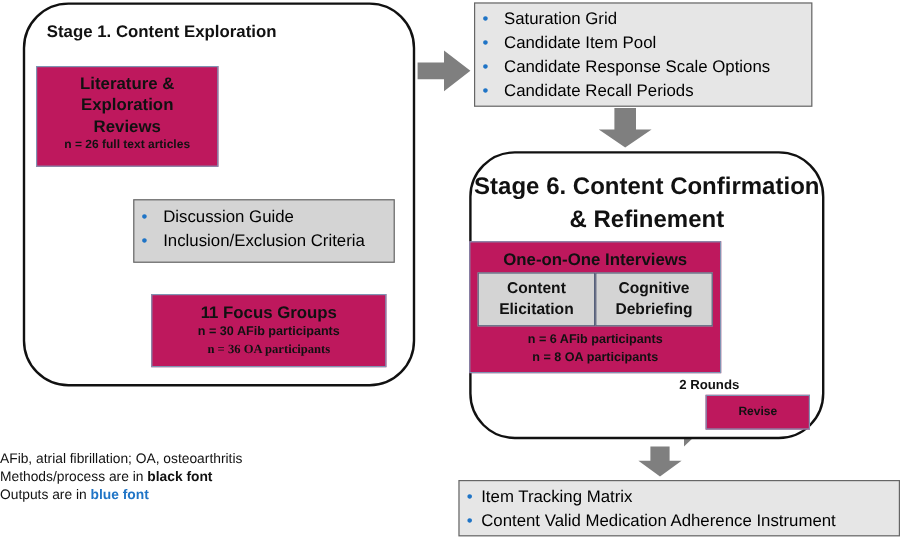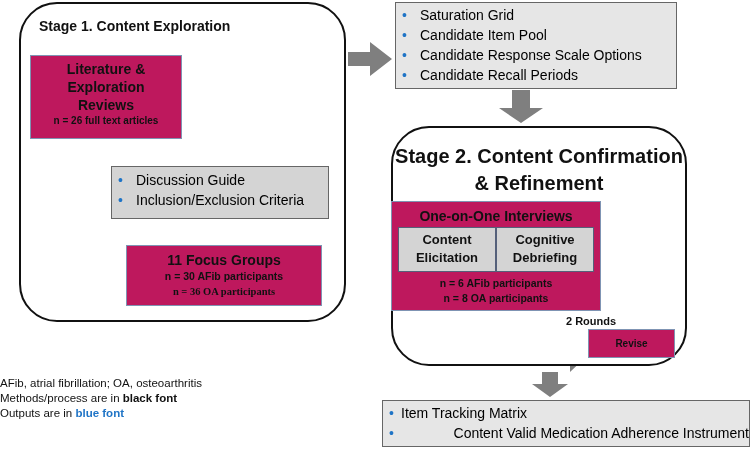--- a/index.html
+++ b/index.html
@@ -67,21 +67,21 @@
   <ul class="blue">
     <li>Saturation Grid</li>
     <li>Candidate Item Pool</li>
     <li>Candidate Response Scale Options</li>
     <li>Candidate Recall Periods</li>
   </ul>
 </div>
 
 <div class="abs stage" style="left:391px; top:126px; width:296px; height:240px;"></div>
 <div class="abs bold center" style="left:393px; top:143px; width:292px; font-size:20px; line-height:27px;">
-  <div>Stage 2. Content Confirmation</div>
+  <div>Stage 6. Content Confirmation</div>
   <div>&amp; Refinement</div>
 </div>
 
 <div class="abs box center" style="left:391px; top:201px; width:210px; height:110px; padding-top:5px;">
   <div class="bold" style="font-size:14px; line-height:18px;">One-on-One Interviews</div>
   <div style="display:flex; margin:2px 6px 0 6px; height:45px;">
     <div class="box dark" style="flex:1; border-color:#55607a; padding-top:3px;">
       <div class="bold" style="font-size:13px; line-height:18px;">Content</div>
       <div class="bold" style="font-size:13px; line-height:18px;">Elicitation</div>
     </div>
@@ -96,21 +96,21 @@
 
 <div class="abs bold" style="left:566px; top:315px; font-size:11px;text-align:center;">2 Rounds</div>
 
 <div class="abs box center" style="left:588px; top:329px; width:87px; height:29px;">
   <div class="bold" style="font-size:10px; line-height:27px;">Revise</div>
 </div>
 
 <div class="abs box out" style="left:382px; top:400px; width:368px; height:47px; padding-top:2px;">
   <ul class="blue">
     <li style="padding-left:18px;">Item Tracking Matrix</li>
-    <li style="padding-left:18px;text-align:right;">Content Valid Medication Adherence Instrument</li>
+    <li style="padding-left:18px;">Content Valid Medication Adherence Instrument</li>
   </ul>
 </div>
 
 <div class="abs legend" style="left:0px; top:376px;">
   <div>AFib, atrial fibrillation; OA, osteoarthritis</div>
   <div><span>Methods/process are in </span><b>black font</b></div>
   <div><span>Outputs are in </span><b style="color:#1f74c6;">blue font</b></div>
 </div>
 
 </body></html>

